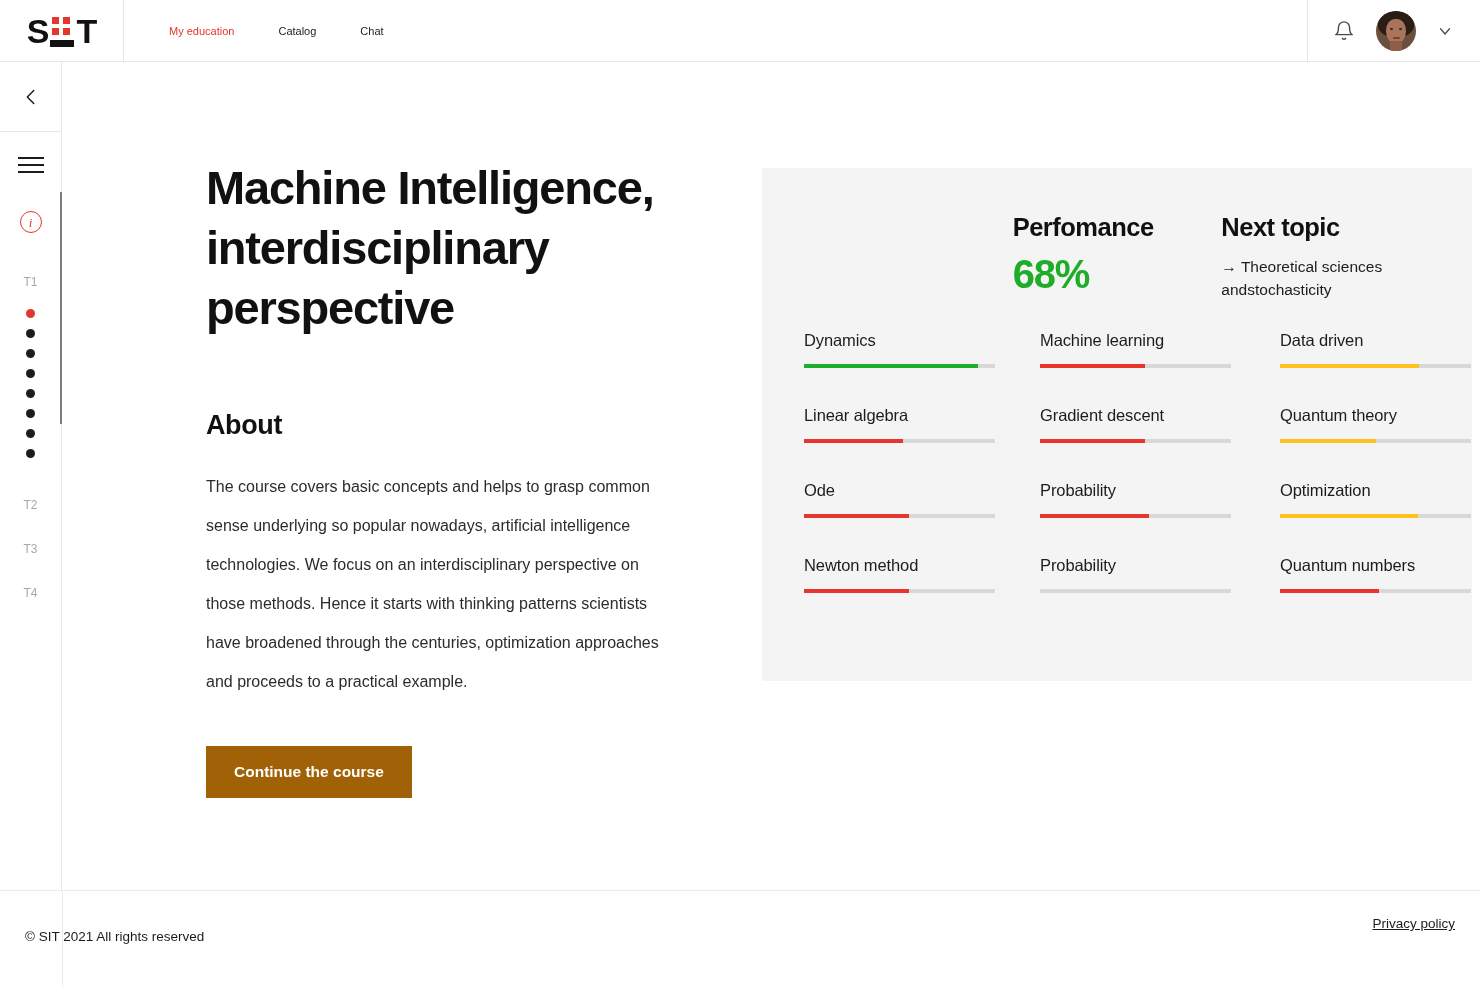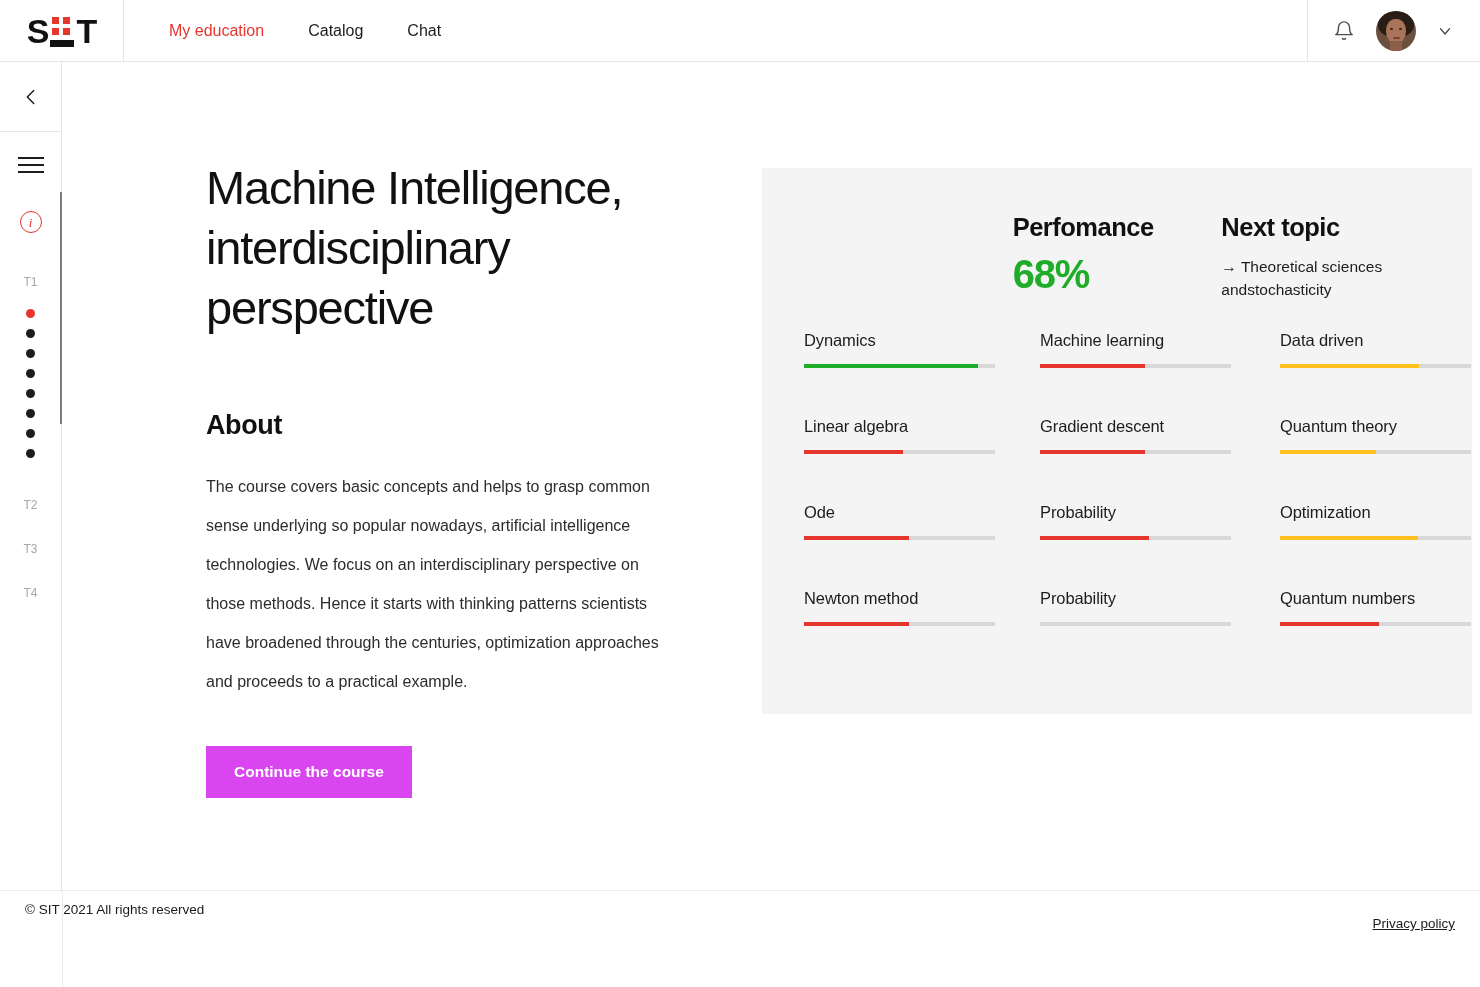--- a/index.html
+++ b/index.html
@@ -82,21 +82,21 @@
   }
 
   .nav-links {
     display: flex;
     align-items: center;
     gap: 44px;
     padding-left: 45px;
     flex: 1;
   }
   .nav-link {
-    font-size: 16px;
+    font-size: 11px;
     color: #1c1c1c;
     cursor: pointer;
     text-decoration: none;
     white-space: nowrap;
   }
   .nav-link.active { color: #e5352c; }
 
   .nav-right {
     display: flex;
     align-items: center;
@@ -254,21 +254,21 @@
     min-width: 0;
   }
   .left-pane {
     width: 700px;
     min-width: 700px;
     padding: 96px 0 0 144px;
   }
   .course-title {
     font-size: 47px;
     line-height: 60px;
-    font-weight: 400;
+    font-weight: 700;
     letter-spacing: -1.2px;
     color: #111111;
     max-width: 520px;
   }
   .about-h {
     margin-top: 72px;
     font-size: 27px;
     font-weight: 700;
     letter-spacing: -0.4px;
     color: #111111;
@@ -276,21 +276,21 @@
   .about-p {
     margin-top: 26px;
     font-size: 16px;
     line-height: 39px;
     color: #2c2c2c;
     max-width: 462px;
   }
   .cta {
     margin-top: 45px;
     display: inline-block;
-    background: #d946ef;
+    background: #a16207;
     color: #ffffff;
     font-size: 15.5px;
     font-weight: 700;
     padding: 17px 28px;
     border: none;
     cursor: pointer;
     font-family: "Liberation Sans", sans-serif;
   }
 
   
@@ -338,21 +338,21 @@
     margin-top: 48px;
     font-size: 27px;
     font-weight: 700;
     letter-spacing: -0.5px;
     color: #111111;
   }
   .skills-grid {
     margin-top: 30px;
     display: grid;
     grid-template-columns: 236px 240px 1fr;
-    row-gap: 11px;
+    row-gap: 0px;
   }
   .skill {
     padding-bottom: 38px;
   }
   .skill-name {
     font-size: 16.5px;
     color: #1c1c1c;
     letter-spacing: -0.1px;
   }
   .skill-track {
@@ -373,21 +373,21 @@
     height: 96px;
     min-height: 96px;
     display: flex;
     align-items: center;
     position: relative;
     background: #fff;
   }
   .footer-left {
     position: absolute;
     left: 25px;
-    top: 11px;
+    top: 38px;
     font-size: 13.5px;
     color: #1c1c1c;
   }
   .footer-right {
     position: absolute;
     right: 25px;
     top: 25px;
     font-size: 13.5px;
     color: #1c1c1c;
     text-decoration: underline;

